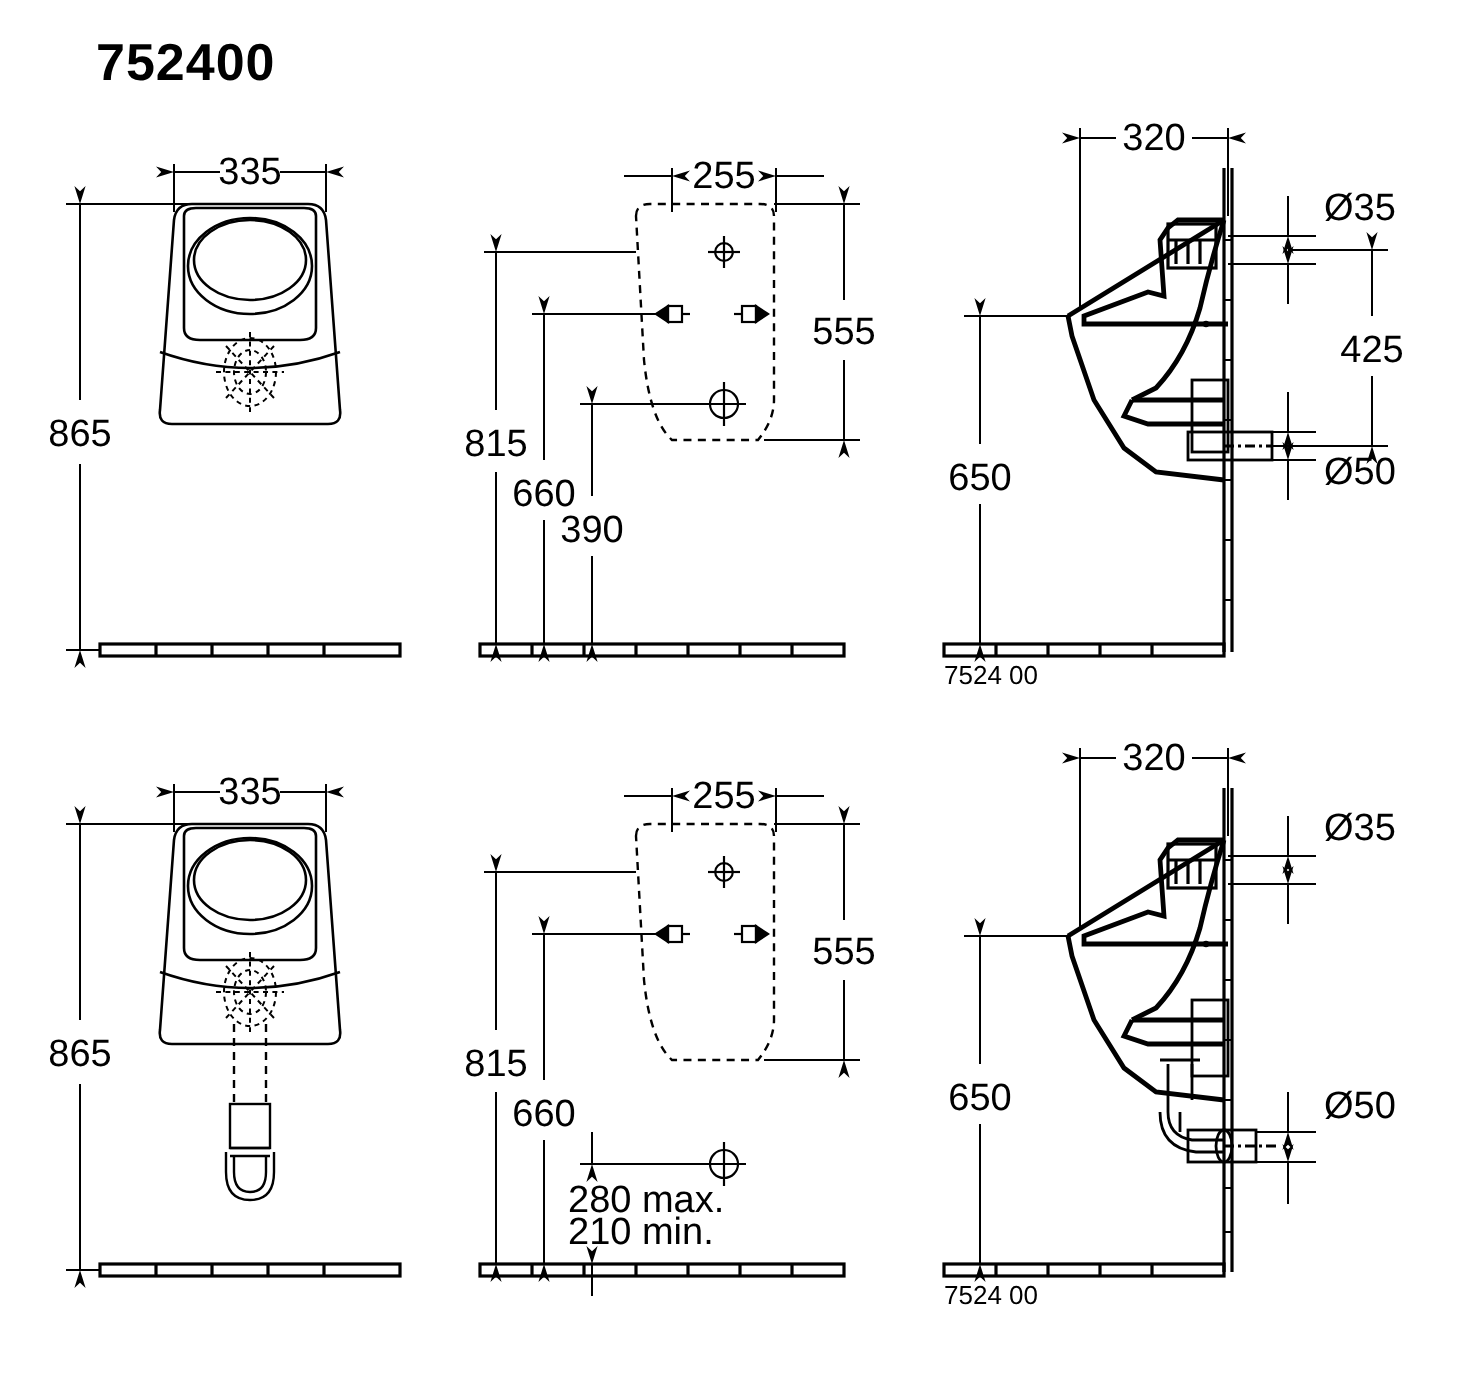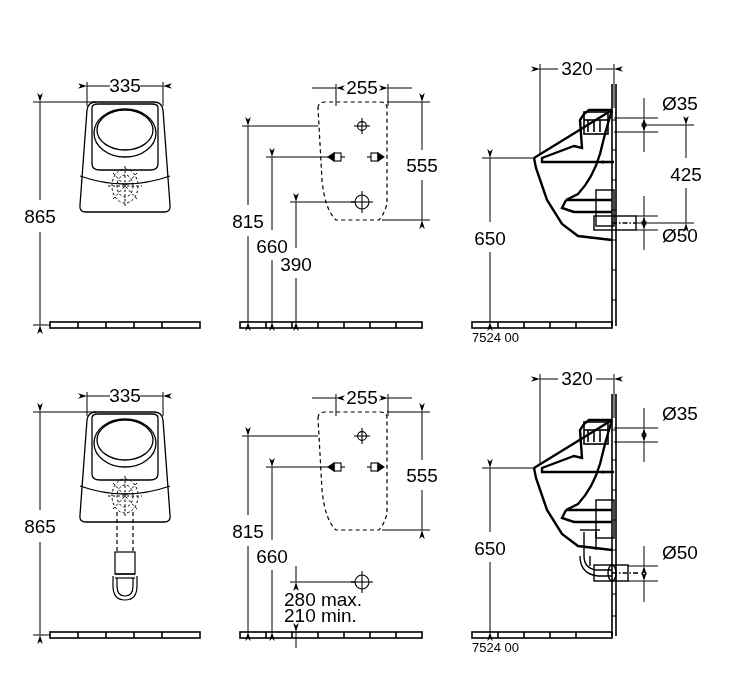--- a/index.html
+++ b/index.html
@@ -36,20 +36,21 @@
     fill: #000000;
   }
   .dimtxt { font-size: 19px; }
   .partno { font-size: 13px; }
 </style>
 </head>
 <body>
 
 <div id="sheet">
 
+  <div id="title">752400</div>
 
   <div class="view" style="left:0px; top:60px;">
     <svg width="250" height="300" viewBox="0 0 250 300">
       <defs>
         <marker id="arL" markerWidth="10" markerHeight="8" refX="9" refY="4" orient="auto">
           <path d="M9,4 L0,1.2 L2.6,4 L0,6.8 Z" fill="#000"></path>
         </marker>
         <marker id="arR" markerWidth="10" markerHeight="8" refX="1" refY="4" orient="auto">
           <path d="M1,4 L10,1.2 L7.4,4 L10,6.8 Z" fill="#000"></path>
         </marker>

